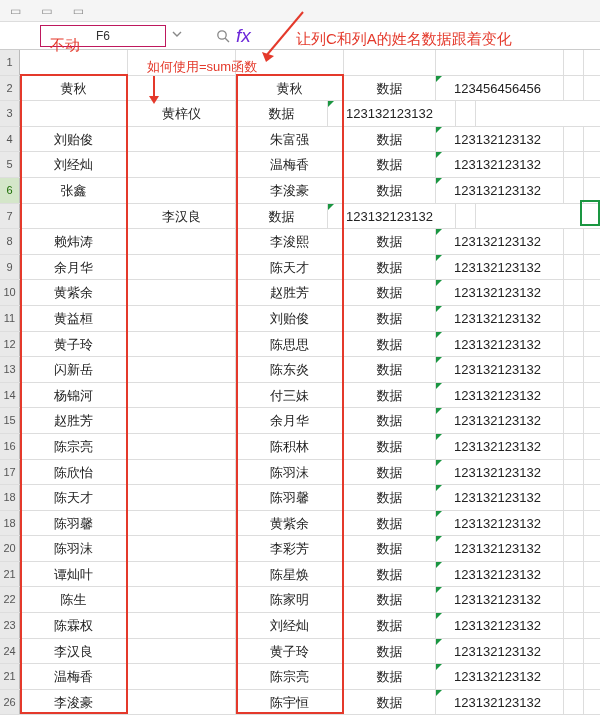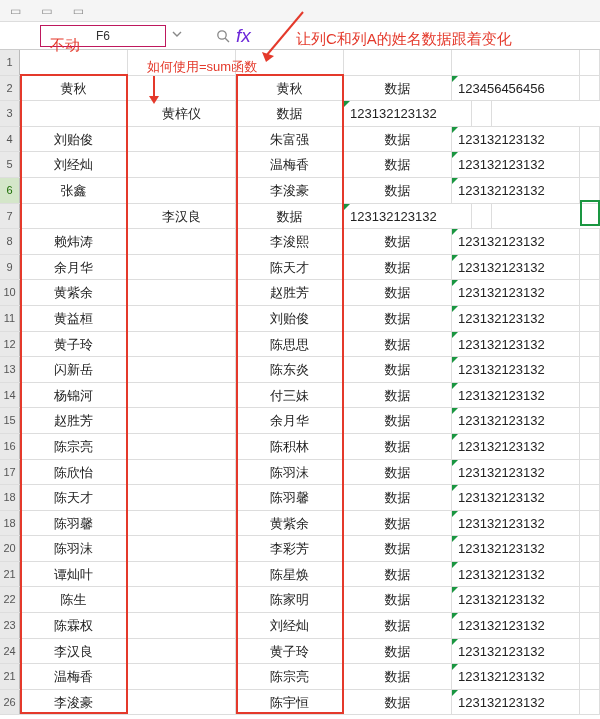--- a/index.html
+++ b/index.html
@@ -76,22 +76,22 @@
     line-height: 25.6px;
     font-size: 13px;
     color: #222;
     white-space: nowrap;
     overflow: hidden;
     position: relative;
   }
   .c-A { width: 108px; text-align: center; }
   .c-B { width: 108px; }
   .c-C { width: 108px; text-align: center; }
-  .c-D { width: 108px; text-align: center; }
-  .c-E { width: 128px; text-align: left; padding-right: 10px; }
+  .c-D { width: 92px; text-align: center; }
+  .c-E { width: 128px; text-align: center; padding-right: 10px; }
   .c-F { width: 20px; }
   .green-tri::before {
     content: "";
     position: absolute;
     top: 0; left: 0;
     border-top: 6px solid #1a9641;
     border-right: 6px solid transparent;
   }
   
   .redbox {

